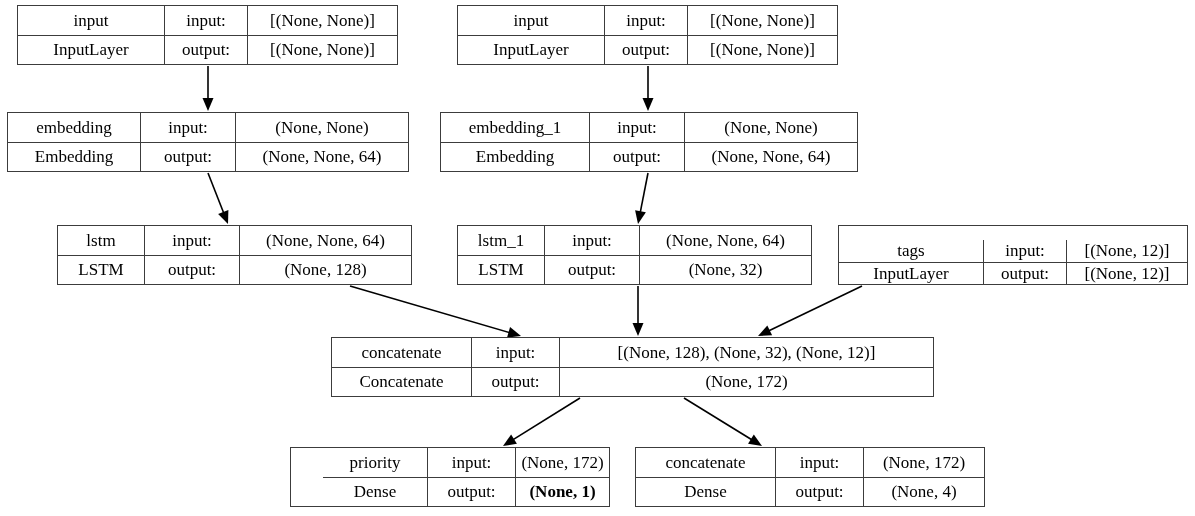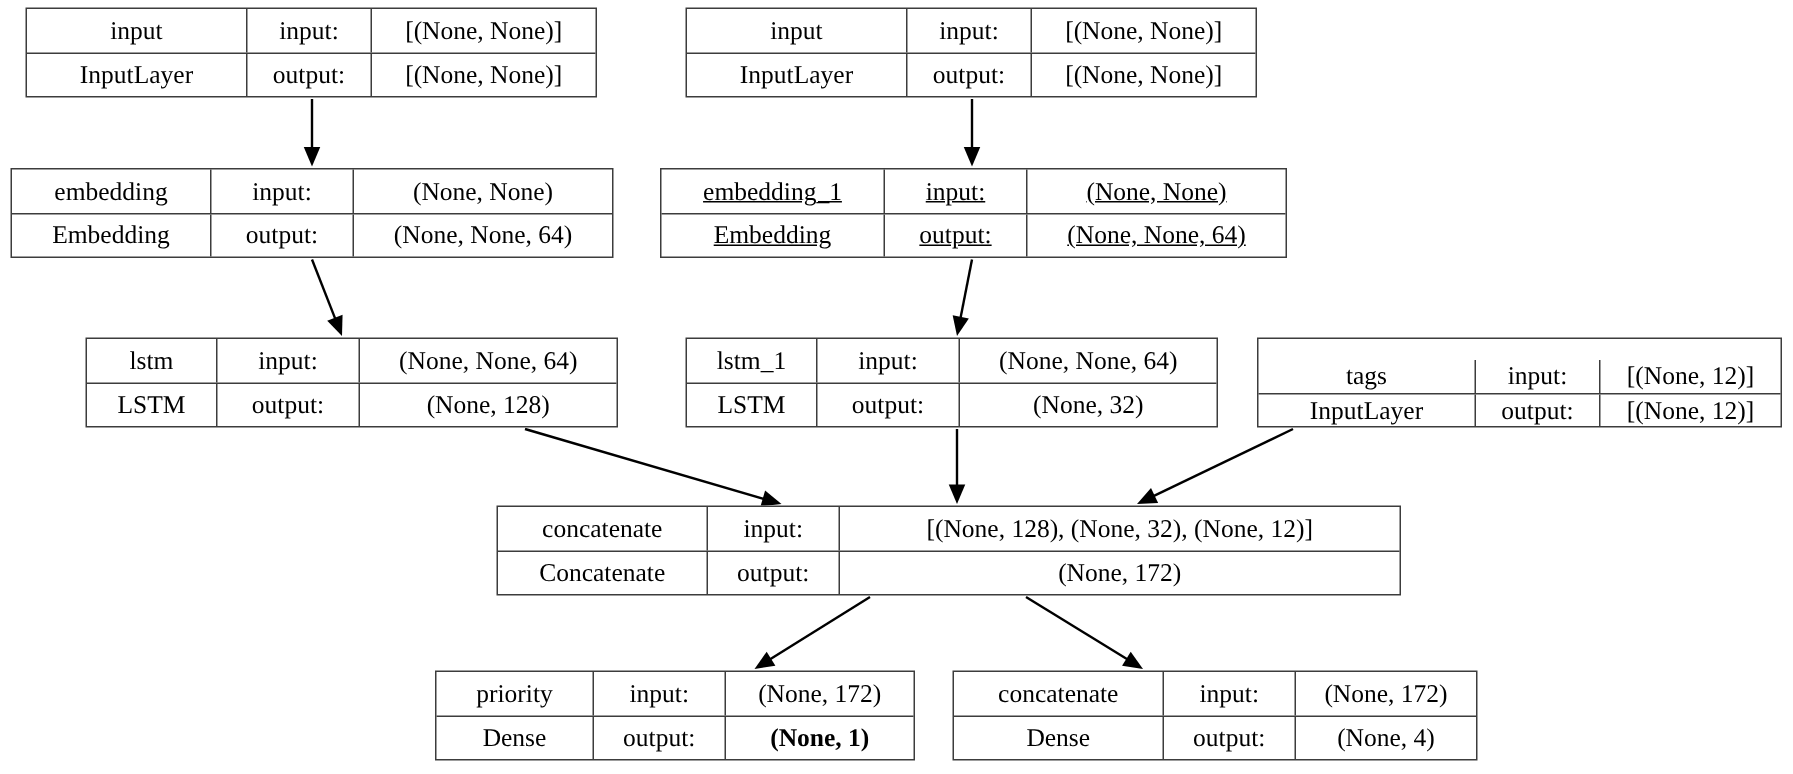--- a/index.html
+++ b/index.html
@@ -130,21 +130,21 @@
           <div class="cell name" style="width: 133px; flex: 0 0 133px; border-right-color: rgb(60, 60, 60);">embedding</div>
           <div class="cell label" style="flex: 0 0 95px; border-right-color: rgb(60, 60, 60);">input:</div>
           <div class="cell value" style="flex: 1 1 auto;">(None, None)</div>
         </div>
         <div class="node-row bottom">
           <div class="cell kind" style="flex: 0 0 133px; border-right-color: rgb(60, 60, 60);">Embedding</div>
           <div class="cell label" style="flex: 0 0 95px; border-right-color: rgb(60, 60, 60);">output:</div>
           <div class="cell value" style="flex: 1 1 auto;">(None, None, 64)</div>
         </div>
       </div>
-      <div class="node" style="left: 440px; top: 112px; width: 418px; height: 60px; border-color: rgb(60, 60, 60); text-decoration: underline;">
+      <div class="node" style="left: 440px; top: 112px; width: 418px; height: 60px; border-color: rgb(60, 60, 60);">
         <div class="node-row top" style="border-bottom-color: rgb(60, 60, 60);">
           <div class="cell name" style="width: 149px; flex: 0 0 149px; border-right-color: rgb(60, 60, 60);">embedding_1</div>
           <div class="cell label" style="flex: 0 0 95px; border-right-color: rgb(60, 60, 60);">input:</div>
           <div class="cell value" style="flex: 1 1 auto;">(None, None)</div>
         </div>
         <div class="node-row bottom">
           <div class="cell kind" style="flex: 0 0 149px; border-right-color: rgb(60, 60, 60);">Embedding</div>
           <div class="cell label" style="flex: 0 0 95px; border-right-color: rgb(60, 60, 60);">output:</div>
           <div class="cell value" style="flex: 1 1 auto;">(None, None, 64)</div>
         </div>
@@ -190,21 +190,21 @@
           <div class="cell name" style="width: 140px; flex: 0 0 140px; border-right-color: rgb(60, 60, 60);">concatenate</div>
           <div class="cell label" style="flex: 0 0 88px; border-right-color: rgb(60, 60, 60);">input:</div>
           <div class="cell value" style="flex: 1 1 auto;">[(None, 128), (None, 32), (None, 12)]</div>
         </div>
         <div class="node-row bottom">
           <div class="cell kind" style="flex: 0 0 140px; border-right-color: rgb(60, 60, 60);">Concatenate</div>
           <div class="cell label" style="flex: 0 0 88px; border-right-color: rgb(60, 60, 60);">output:</div>
           <div class="cell value" style="flex: 1 1 auto;">(None, 172)</div>
         </div>
       </div>
-      <div class="node" style="left: 290px; top: 447px; width: 320px; height: 60px; border-color: rgb(60, 60, 60);">
+      <div class="node" style="left: 290px; top: 447px; width: 320px; height: 60px; border-color: rgb(60, 60, 60); padding-left: 32px;">
         <div class="node-row top" style="border-bottom-color: rgb(60, 60, 60);">
           <div class="cell name" style="width: 105px; flex: 0 0 105px; border-right-color: rgb(60, 60, 60);">priority</div>
           <div class="cell label" style="flex: 0 0 88px; border-right-color: rgb(60, 60, 60);">input:</div>
           <div class="cell value" style="flex: 1 1 auto;">(None, 172)</div>
         </div>
         <div class="node-row bottom">
           <div class="cell kind" style="flex: 0 0 105px; border-right-color: rgb(60, 60, 60);">Dense</div>
           <div class="cell label" style="flex: 0 0 88px; border-right-color: rgb(60, 60, 60);">output:</div>
           <div class="cell value" style="flex: 1 1 auto; font-weight: bold;">(None, 1)</div>
         </div>

